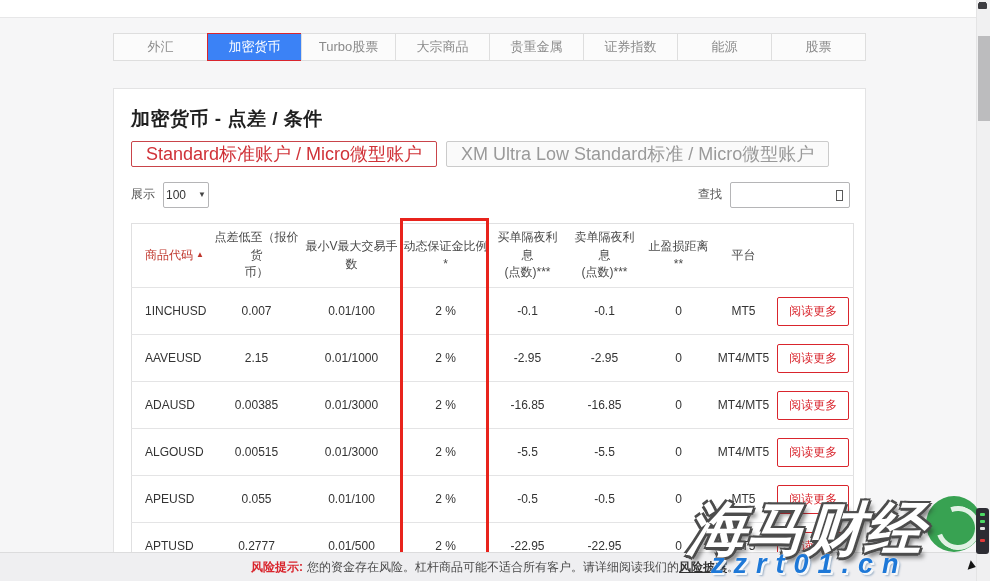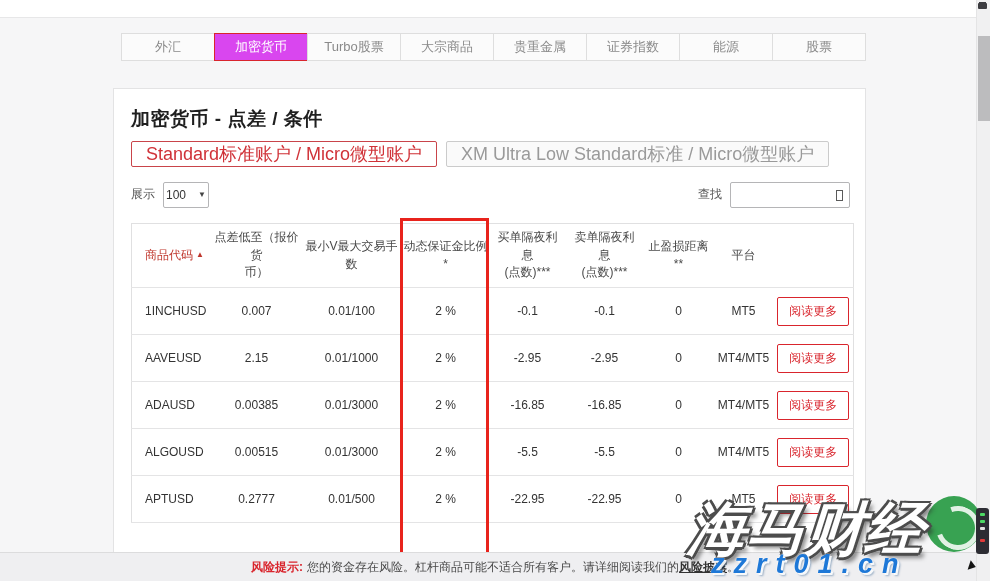--- a/index.html
+++ b/index.html
@@ -13,22 +13,22 @@
   }
   
   .top-strip { position:absolute; left:0; top:0; width:990px; height:18px;
     background:#ffffff; border-bottom:1px solid #e7e7e8; }
 
   
   .tabbar { position:absolute; left:113px; top:33px; width:753px; display:flex; z-index:3; }
   .tab { flex:1; height:28px; line-height:26px; text-align:center;
     font-size:13px; color:#8a8a8a; background:#fbfbfb; border:1px solid #dedede;
     margin-left:-1px; cursor:pointer; white-space:nowrap; overflow:hidden; }
-  .tab:first-child { margin-left:8px; }
-  .tab.active { background:#d946ef; border-color:#d9252d; color:#fff; }
+  .tab:first-child { margin-left:0; }
+  .tab.active { background:#3b82f6; border-color:#d9252d; color:#fff; }
 
   
   .card { position:absolute; left:113px; top:88px; width:753px; height:473px;
     background:#fff; border:1px solid #e3e3e4; overflow:hidden; z-index:2; }
 
   .page-title { position:absolute; left:17px; top:17px; font-size:19px;
     font-weight:bold; color:#1f1f1f; letter-spacing:0.5px; }
 
   .acct-row { position:absolute; left:17px; top:52px; display:flex; gap:9px; }
   .acct-btn { height:26px; line-height:24px; padding:0 14px; font-size:18px;
@@ -226,20 +226,31 @@
           <td>0.00515</td>
           <td>0.01/3000</td>
           <td>2 %</td>
           <td>-5.5</td>
           <td>-5.5</td>
           <td>0</td>
           <td>MT4/MT5</td>
           <td><span class="read-more">阅读更多</span></td>
         </tr>
         <tr>
+          <td class="sym">APEUSD</td>
+          <td>0.055</td>
+          <td>0.01/100</td>
+          <td>2 %</td>
+          <td>-0.5</td>
+          <td>-0.5</td>
+          <td>0</td>
+          <td>MT5</td>
+          <td><span class="read-more">阅读更多</span></td>
+        </tr>
+        <tr>
           <td class="sym">APTUSD</td>
           <td>0.2777</td>
           <td>0.01/500</td>
           <td>2 %</td>
           <td>-22.95</td>
           <td>-22.95</td>
           <td>0</td>
           <td>MT5</td>
           <td><span class="read-more">阅读更多</span></td>
         </tr>

